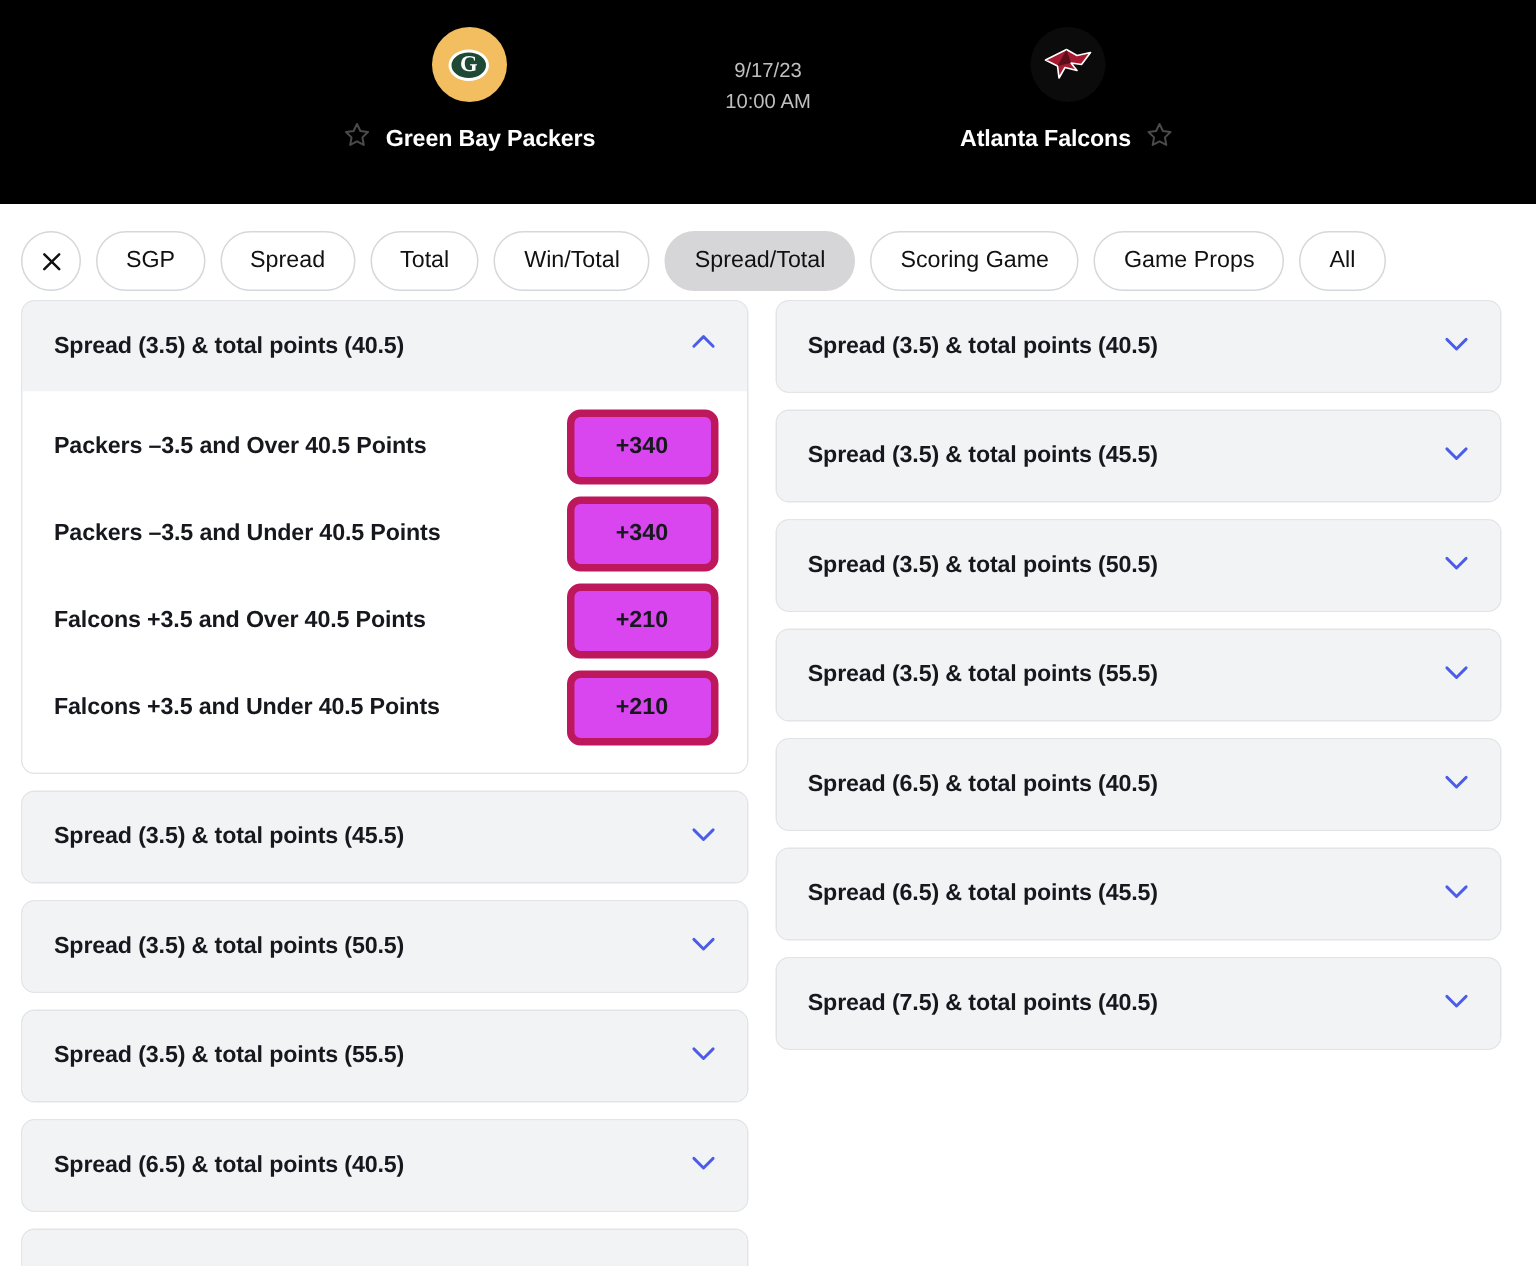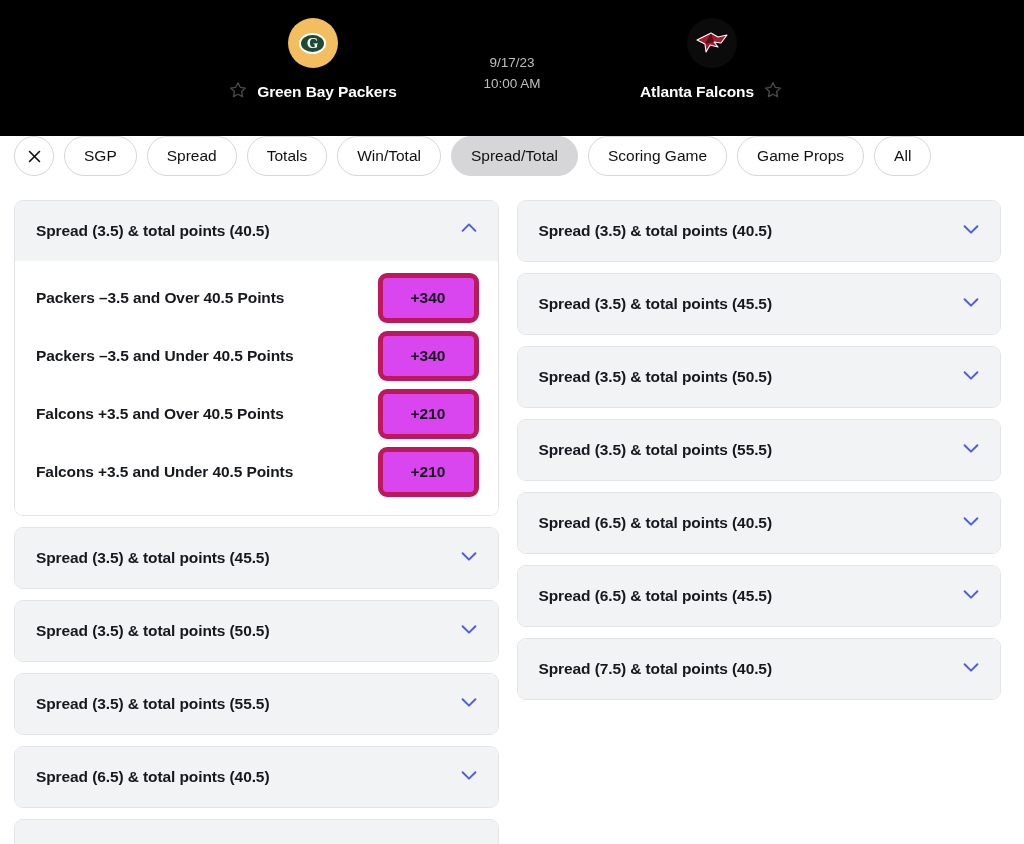--- a/index.html
+++ b/index.html
@@ -87,36 +87,36 @@
     font-size: 15.5px;
     font-weight: bold;
     letter-spacing: -0.1px;
     white-space: nowrap;
   }
   .star-icon { display: block; }
 
   .game-time {
     position: absolute;
     left: 0; right: 0;
-    top: 52px;
+    top: 36px;
     text-align: center;
     color: #BFBFBF;
     font-size: 13.5px;
     line-height: 21px;
     pointer-events: none;
   }
   .game-time div { display: block; }
 
   
   .filter-bar {
     width: 1024px;
     height: 58px;
     background: #ffffff;
     display: flex;
-    align-items: flex-start;
+    align-items: flex-end;
     gap: 10px;
     padding: 0 14px;
     overflow: hidden;
   }
   .chip {
     height: 40px;
     border: 1px solid #D5D7DB;
     border-radius: 20px;
     background: #ffffff;
     color: #111111;
@@ -274,21 +274,21 @@
     <svg width="17" height="17" viewBox="0 0 24 24" stroke="#111111" stroke-width="2.3" stroke-linecap="round">
       <line x1="5" y1="5" x2="19" y2="19"></line>
         <line x1="19" y1="5" x2="5" y2="19"></line>
     </svg>
   </div>
   <div id="chips-host" style="display:contents"><div class="chip">
         <span>SGP</span>
       </div><div class="chip">
         <span>Spread</span>
       </div><div class="chip">
-        <span>Totals</span>
+        <span>Total</span>
       </div><div class="chip">
         <span>Win/Total</span>
       </div><div class="chip selected">
         <span>Spread/Total</span>
       </div><div class="chip">
         <span>Scoring Game</span>
       </div><div class="chip">
         <span>Game Props</span>
       </div><div class="chip">
         <span>All</span>

